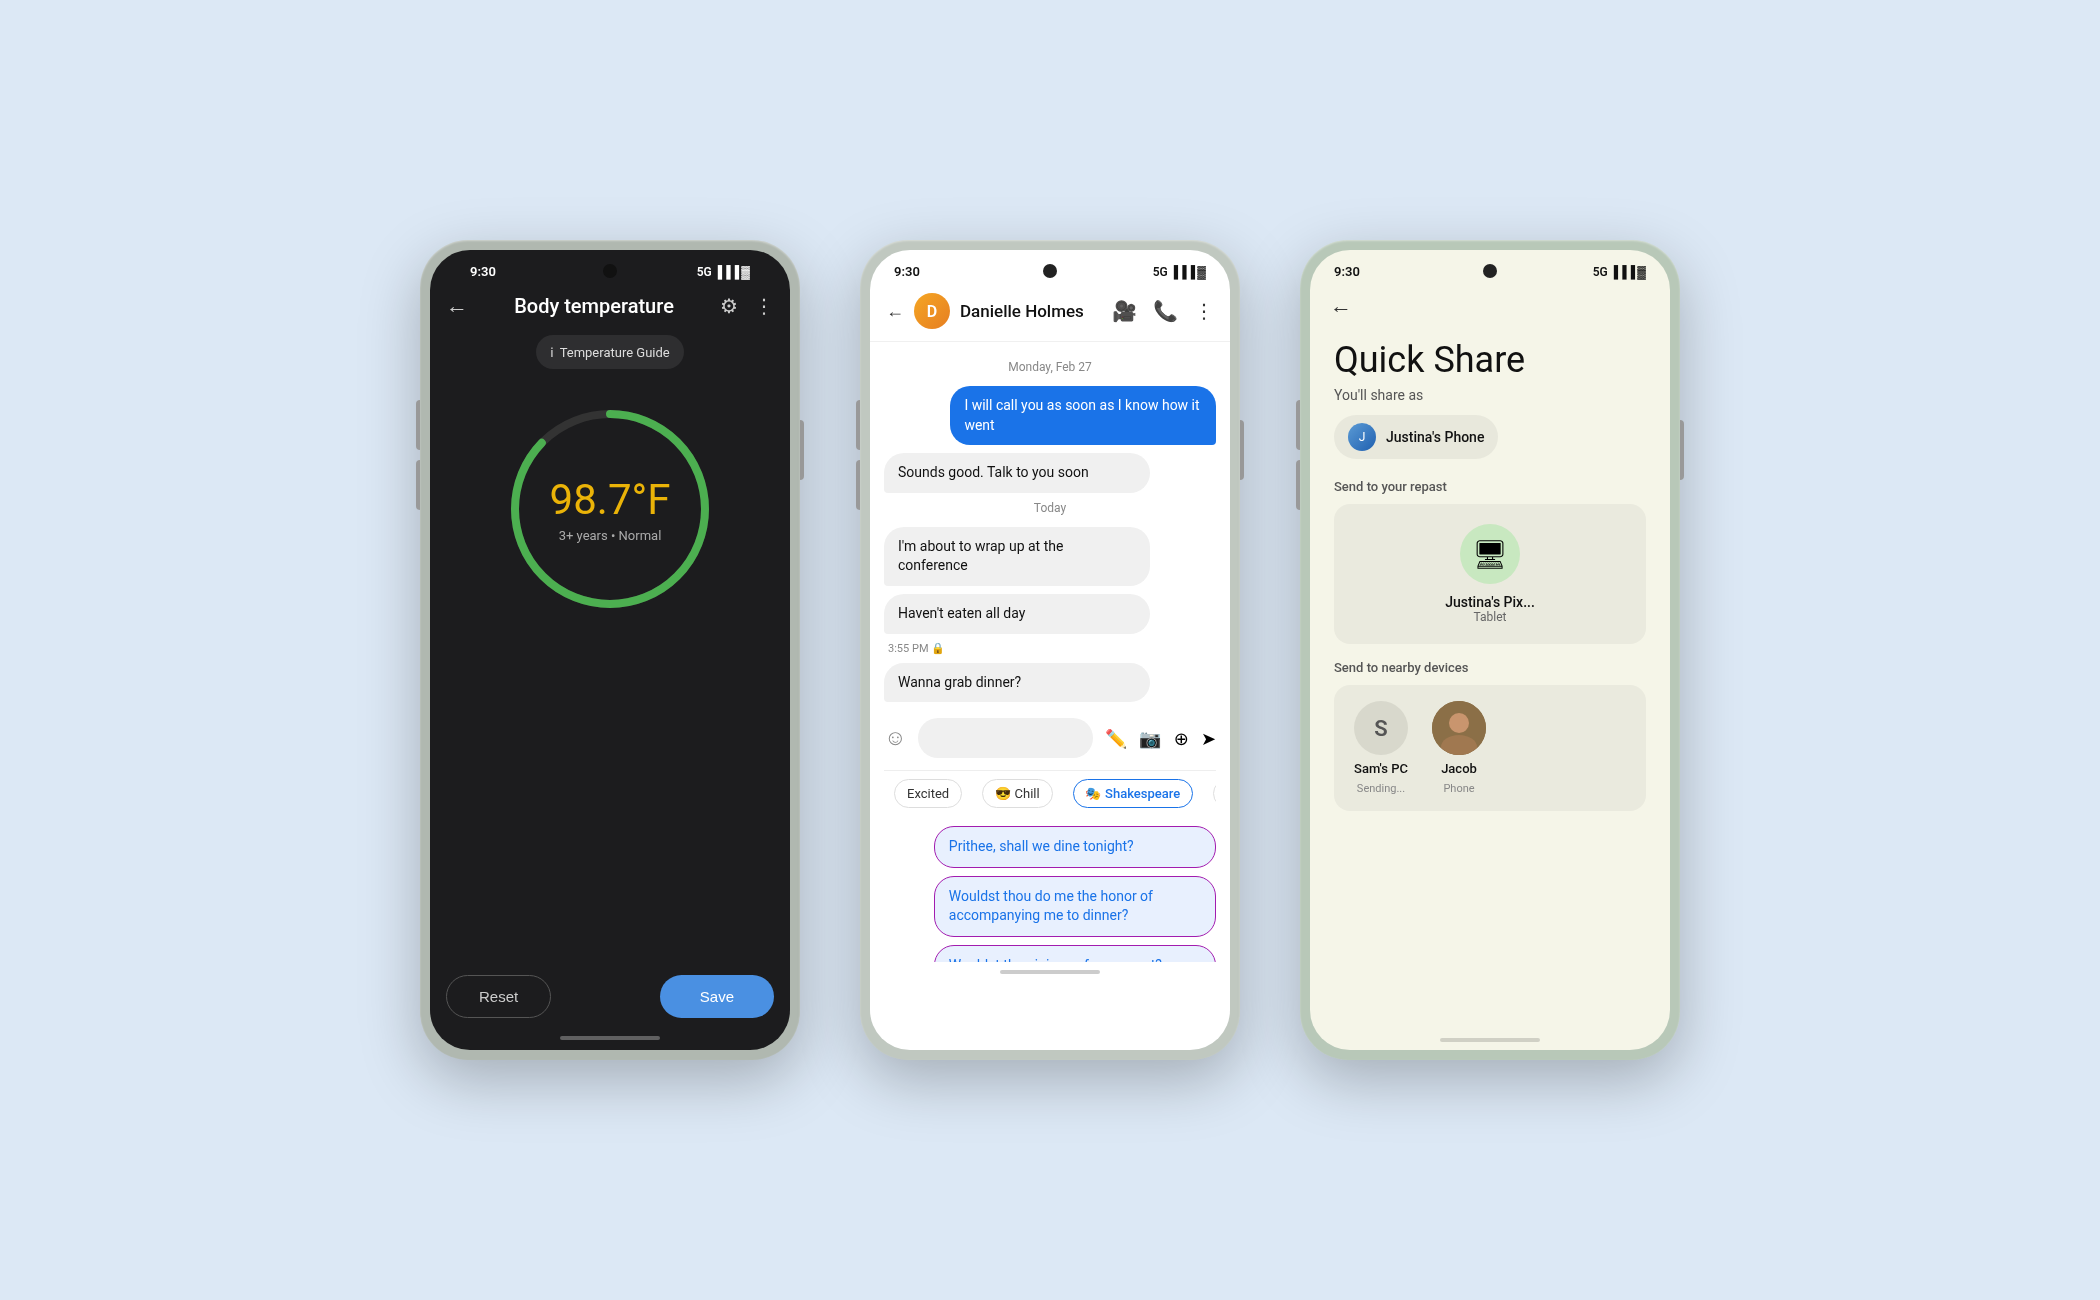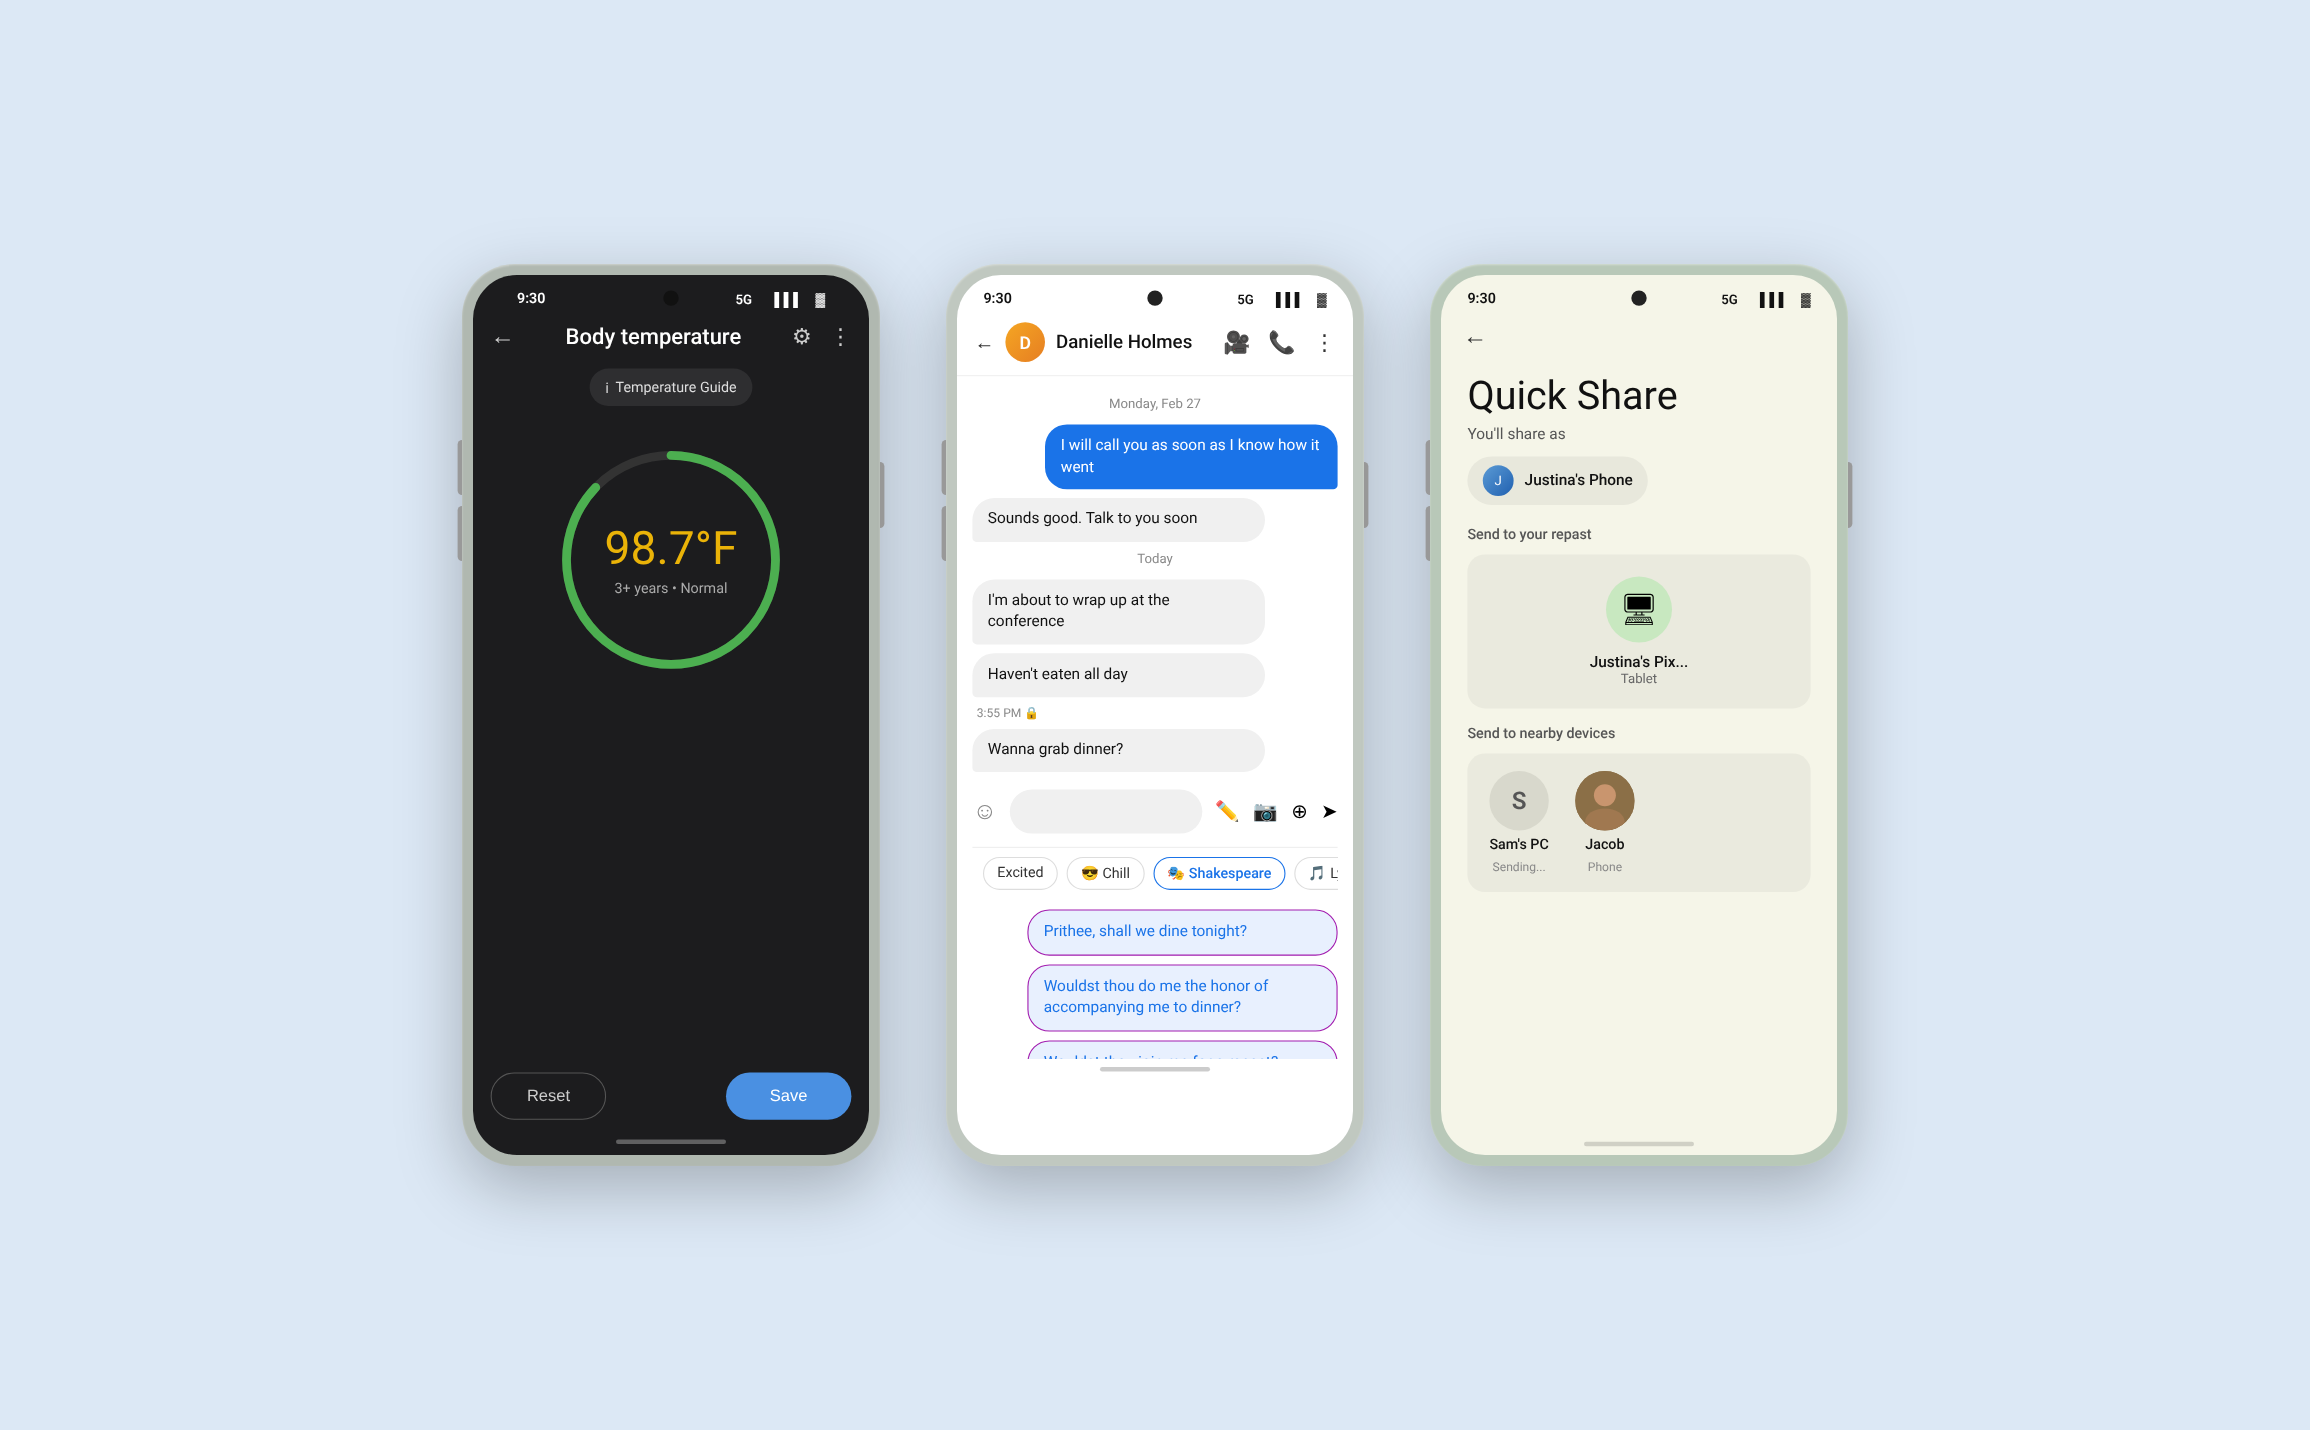--- a/index.html
+++ b/index.html
@@ -50,21 +50,21 @@
       display: flex;
       justify-content: space-between;
       align-items: center;
       padding: 14px 24px 6px;
       font-size: 13px;
       font-weight: 600;
     }
     .status-bar-dark { color: #fff; }
     .status-bar-light { color: #111; }
     .status-bar-cream { color: #111; }
-    .status-icons { display: flex; align-items: flex-end; gap: 16px; font-size: 12px; }
+    .status-icons { display: flex; align-items: flex-end; gap: 2px; font-size: 12px; }
 
     
     .camera-notch {
       width: 14px;
       height: 14px;
       background: #111;
       border-radius: 50%;
       position: absolute;
       top: 14px;
       left: 50%;
@@ -267,21 +267,21 @@
       max-width: 85%;
       margin-left: auto;
       margin-bottom: 8px;
       font-size: 14px;
       line-height: 1.4;
       border: 1px solid #a21caf;
     }
 
     .ai-tabs {
       display: flex;
-      gap: 8px;
+      gap: 20px;
       padding: 8px 10px;
       overflow-x: auto;
       border-top: 1px solid #eee;
       background: #fff;
     }
     .ai-tab {
       white-space: nowrap;
       font-size: 13px;
       padding: 6px 12px;
       border-radius: 16px;

